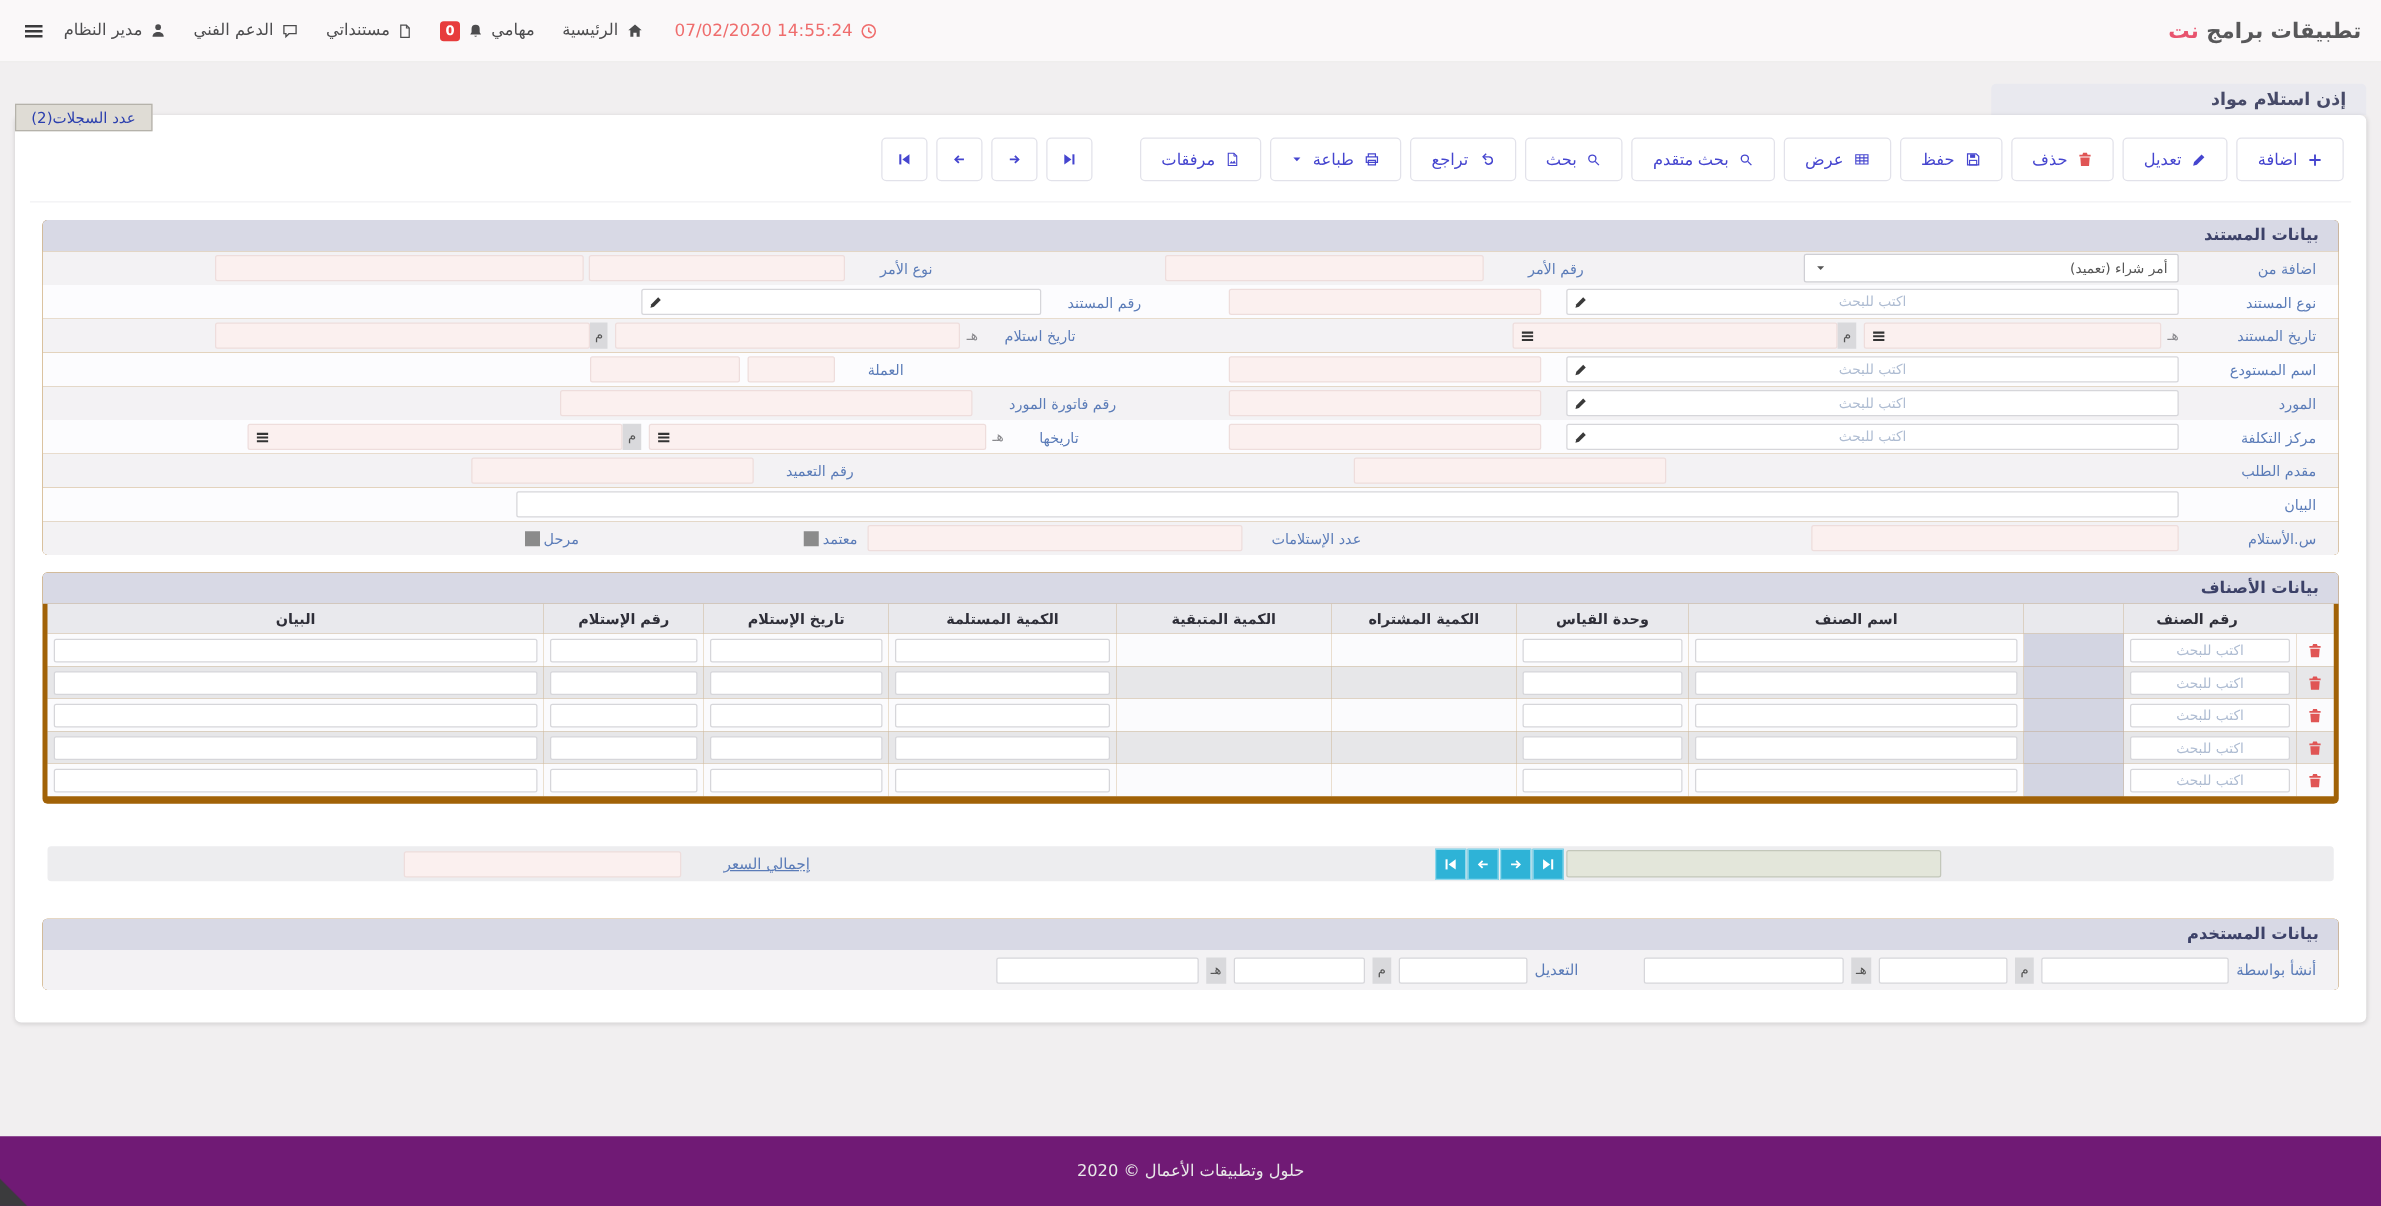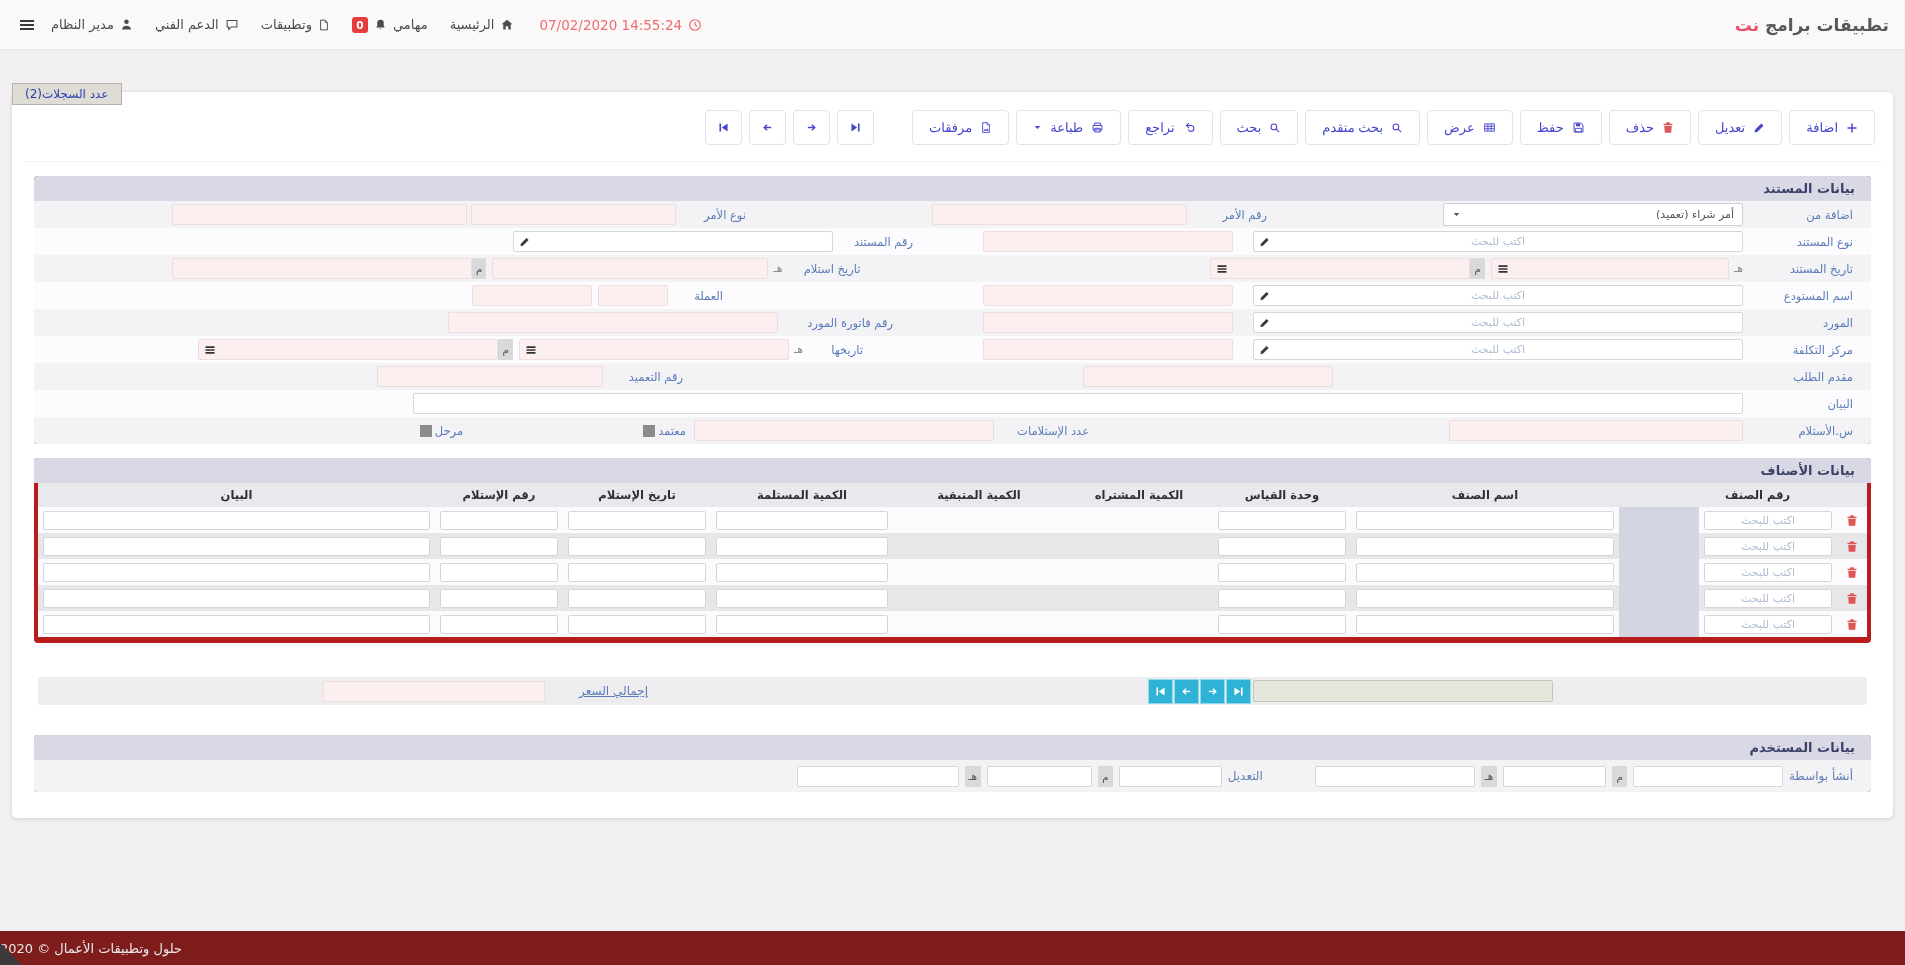--- a/index.html
+++ b/index.html
@@ -32,21 +32,21 @@
   
   .main-panel { margin:0 12px 46px; background:#fff; border-radius:5px;
     box-shadow:0 1px 4px rgba(0,0,0,.14); padding:12px 12px 26px; position:relative; z-index:1;}
   
   .toolbar { display:flex; gap:7px; padding:6px 6px 16px; border-bottom:1px solid #f1f1f4; align-items:center;}
   .tbtn { display:flex; align-items:center; gap:8px; background:#fff; border:1px solid #e2e2ea;
     border-radius:4px; color:#4545cf; font-size:13px; padding:0 16px; height:35px; cursor:pointer; white-space:nowrap;}
   .tbtn.square { width:37px; justify-content:center; padding:0;}
   .tgap { width:24px; }
   
-  .section { margin:14px 10px 0; background:#b91c1c; border-radius:4px; overflow:hidden;}
+  .section { margin:14px 10px 0; background:#a16207; border-radius:4px; overflow:hidden;}
   .section-header { background:#d8d9e5; color:#3c4168; font-weight:bold; font-size:13px; padding:5px 16px;}
   
   .frow { display:flex; align-items:center; height:27px; padding:0 18px; font-size:11.5px;}
   .frow.g { background:#f3f2f4; } .frow.w { background:#fcfcfe; }
   .flabel { color:#5b7cb8; white-space:nowrap; }
   .lw { width:110px; flex-shrink:0; }
   .inp { height:21px; border:1px solid #d6d6da; background:#fff; border-radius:2px; font-family:inherit;
     font-size:11px; color:#444; padding:0 6px; }
   .pink { background:#fbf0ef; border-color:#eedddc; }
   .wrap { position:relative; display:flex; align-items:center;}
@@ -81,22 +81,22 @@
     display:flex; align-items:center; padding:0 6px; }
   .sage { width:300px; height:22px; background:#e3e6da; border:1px solid #c3c7ba; border-radius:2px; margin-right:308px;}
   .teal-group { display:flex; gap:1px; margin-right:2px;}
   .teal-btn { width:25px; height:25px; background:#2eb3d7; border:1px solid #8fd8ec;
     display:flex; align-items:center; justify-content:center; cursor:pointer;}
   .total-label { color:#5b7cb8; font-size:12px; text-decoration:underline; margin-right:500px; white-space:nowrap;}
   
   .urow { display:flex; align-items:center; height:32px; padding:0 18px; background:#f3f2f4; gap:6px;}
   .urow .flabel { flex-shrink:0; }
   
-  .footer { margin-top:auto; height:34px; background:#7f1d1d; display:flex; align-items:center;
-    justify-content:flex-end; color:#e8e8e8; font-size:13px; flex-shrink:0;}
+  .footer { margin-top:auto; height:56px; background:#701a75; display:flex; align-items:center;
+    justify-content:center; color:#e8e8e8; font-size:13px; flex-shrink:0;}
   .corner-fold { position:fixed; bottom:0; left:0; width:0; height:0;
     border-bottom:22px solid #3b3b3d; border-right:22px solid transparent; z-index:5;}
   svg { display:block; }
 </style>
 </head>
 <body>
 
 <div class="navbar">
   <div class="brand">
     <span>تطبيقات برامج</span>
@@ -129,21 +129,21 @@
     </span>
     <span class="badge">0</span>
   </div>
   <div class="nav-item">
     <span>
       <svg viewBox="0 0 16 16" width="12" height="14">
           <path fill="none" stroke="#4c4c4e" stroke-width="1.3" d="M3.5 1.5h6l3 3v10h-9z"></path>
           <path d="M9.5 1.5v3h3" fill="none" stroke="#4c4c4e" stroke-width="1.1"></path>
         </svg>
     </span>
-    <span>وتطبيقات</span>
+    <span>مستنداتي</span>
   </div>
   <div class="nav-item">
     <span>
       <svg viewBox="0 0 16 16" width="14" height="13">
           <path fill="none" stroke="#4c4c4e" stroke-width="1.3" d="M2 3h12v8H7l-3 3v-3H2z"></path>
         </svg>
     </span>
     <span>الدعم الفني</span>
   </div>
   <div class="nav-item">
@@ -156,20 +156,21 @@
     <span>مدير النظام</span>
   </div>
   <div class="hamburger">
     <svg viewBox="0 0 16 16" width="18" height="16">
         <path d="M1 3h14v2H1zM1 7h14v2H1zM1 11h14v2H1z" fill="#3a3a3c"></path>
       </svg>
   </div>
 </div>
 
 <div class="title-row">
+  <div class="page-title">إذن استلام مواد</div>
   <div class="records-badge">عدد السجلات(2)</div>
 </div>
 
 <div class="main-panel">
 
   <div class="toolbar">
     <button class="tbtn">
       <span>
           <svg viewBox="0 0 16 16" width="12" height="12">
             <path d="M7 2h2v5h5v2H9v5H7V9H2V7h5z" fill="#4545cf"></path>

